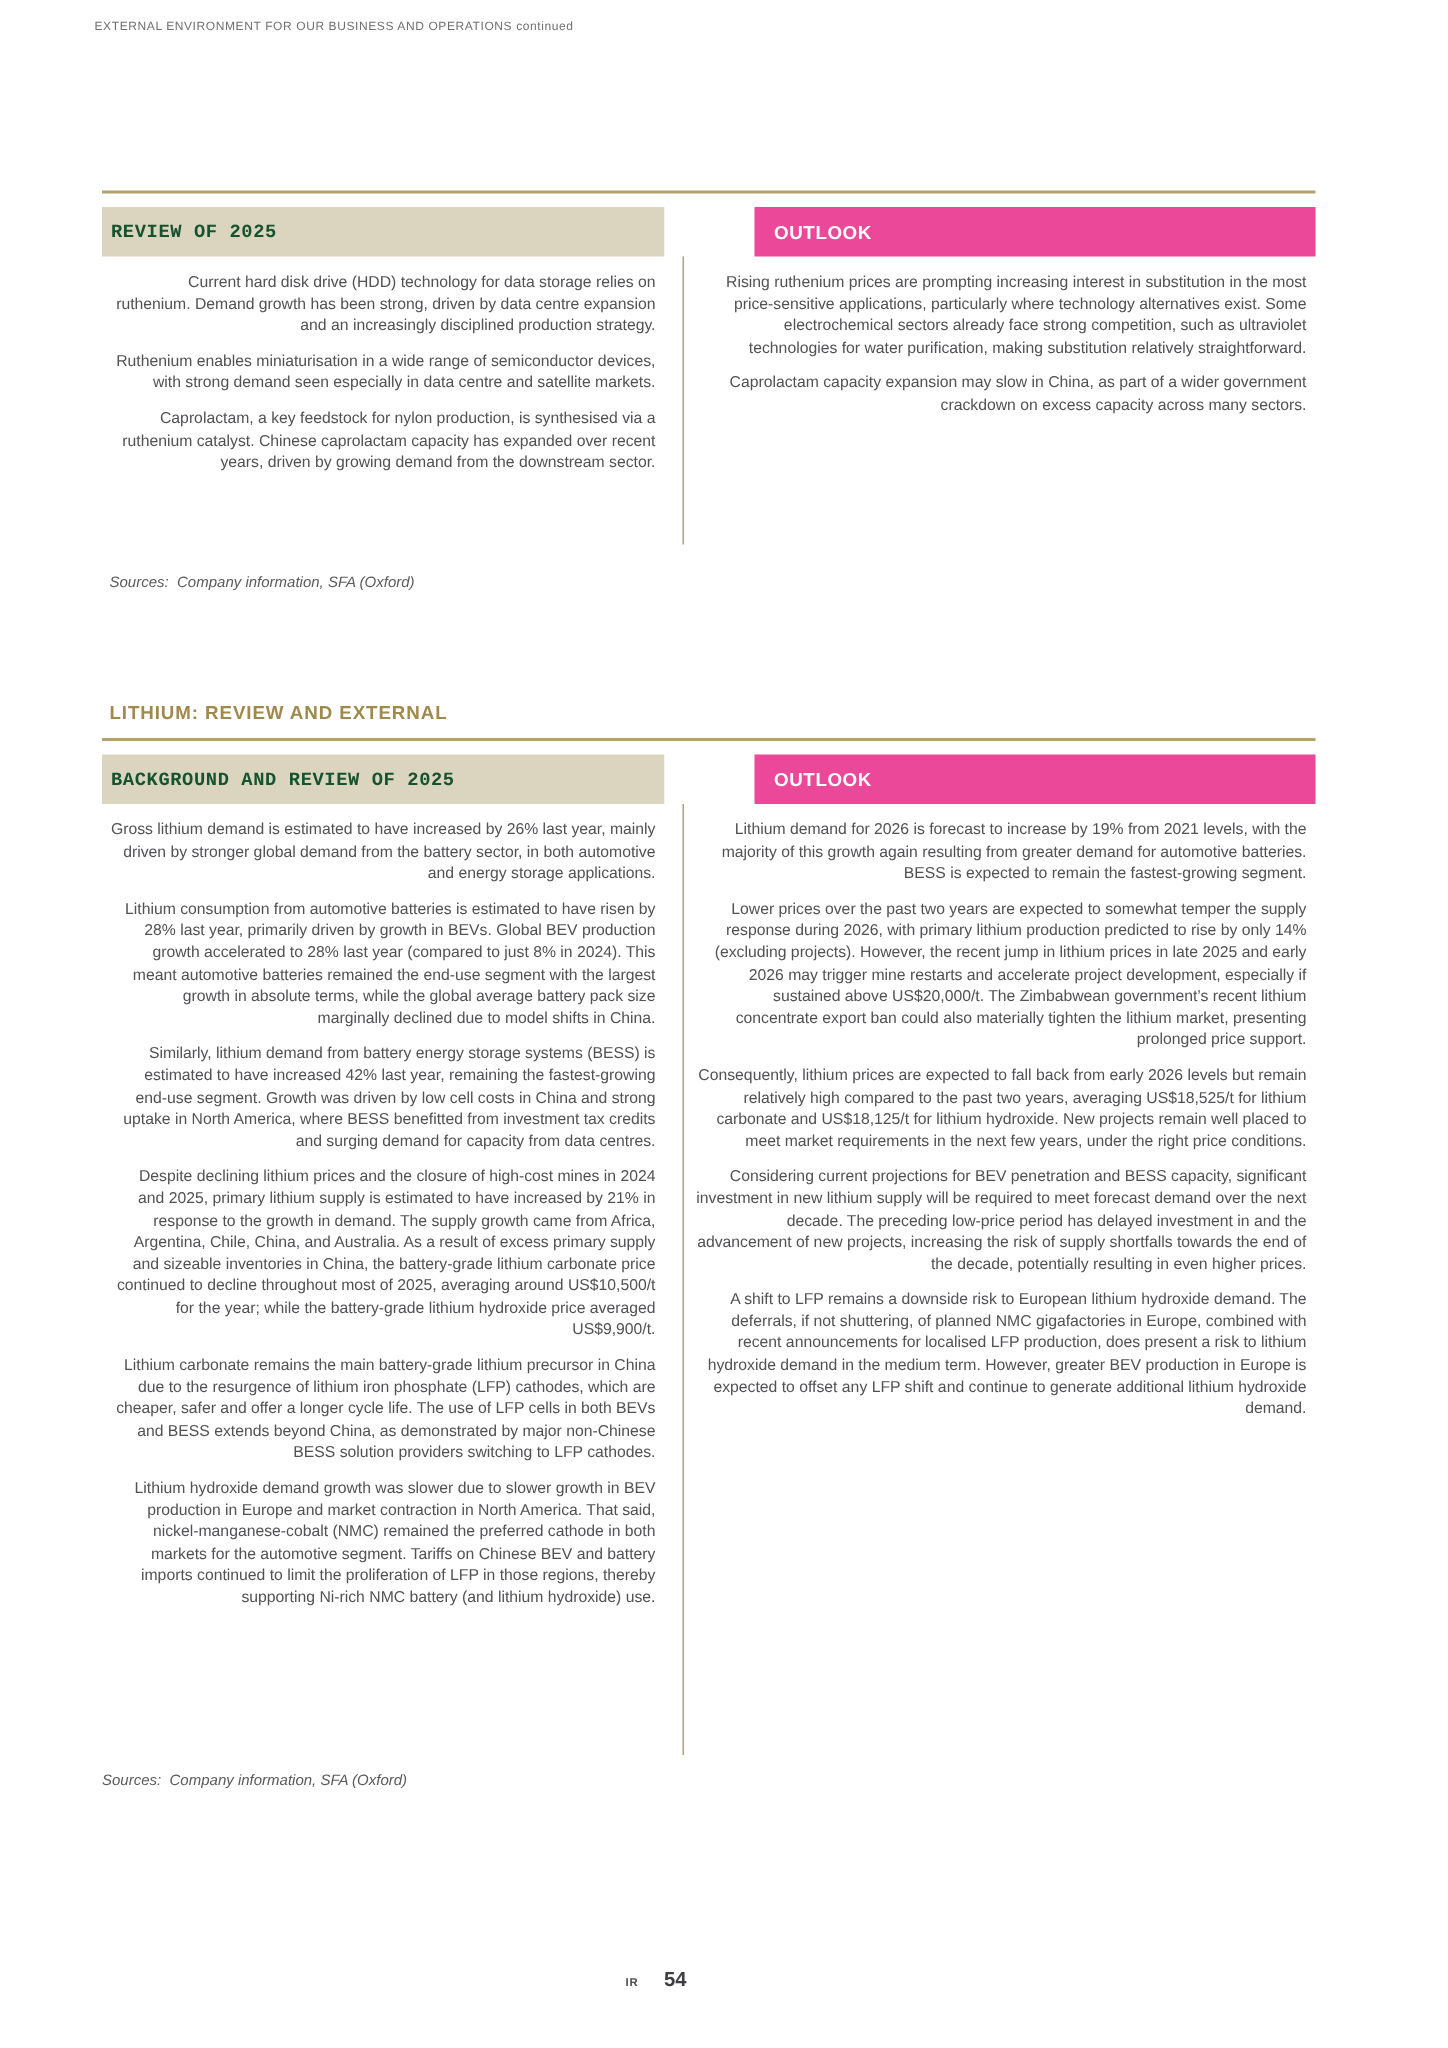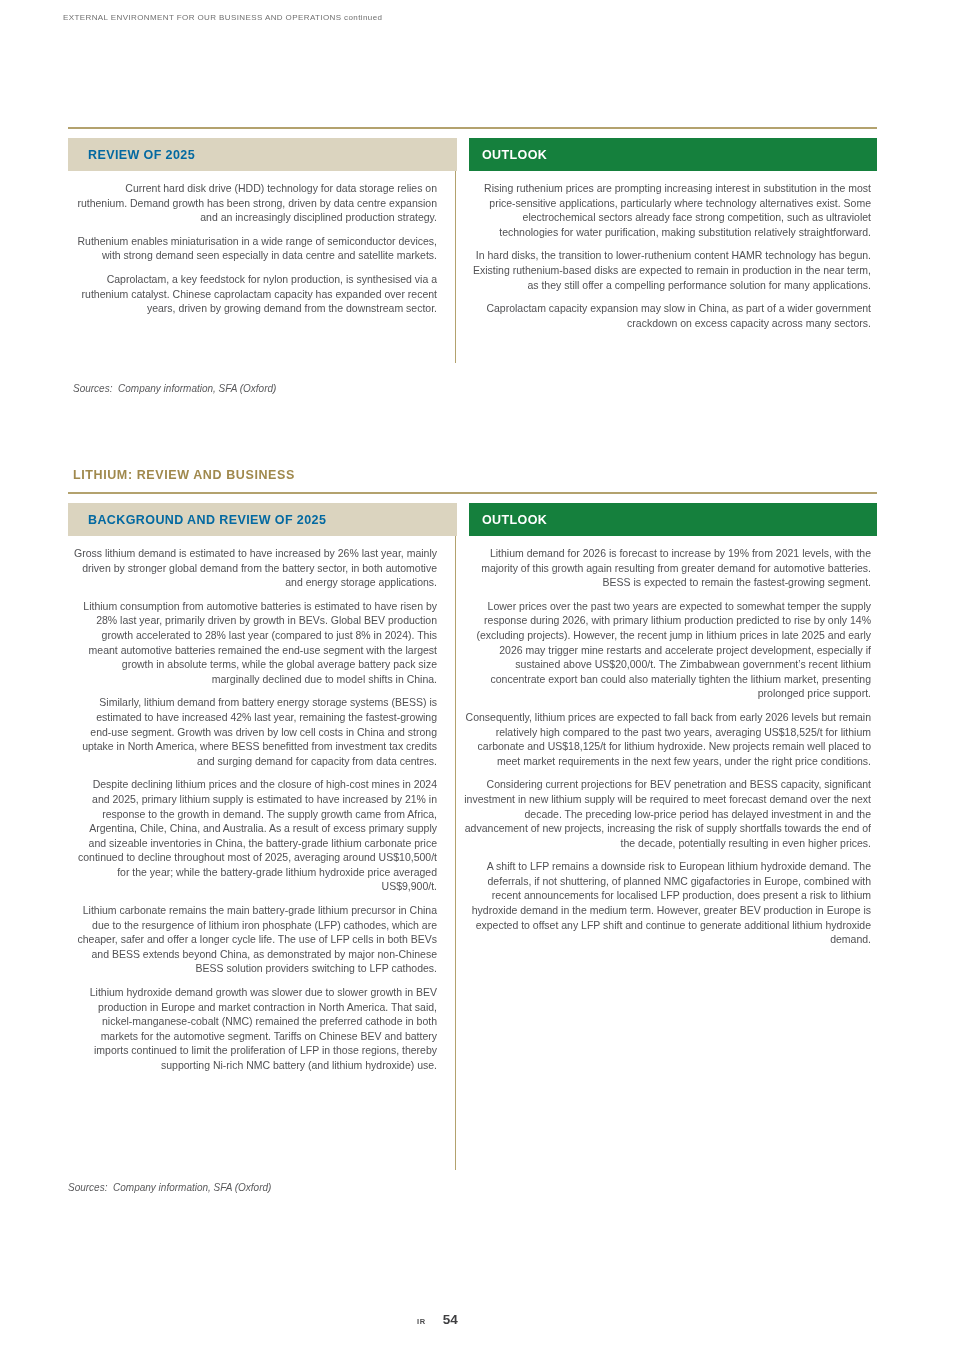--- a/index.html
+++ b/index.html
@@ -46,30 +46,32 @@
   }
   .hdr {
     display: flex;
     align-items: center;
     font-size: 12.5px;
     font-weight: bold;
     letter-spacing: 0.4px;
   }
   .hdr-left {
     width: 369px;
-    padding-left: 20px;
+    padding-left: 6px;
     background: #dbd4bf;
-    color: #0369a1;
+    color: #14532d;
+    font-family: Liberation Mono, monospace;
   }
   .hdr-gap { width: 12px; background: #ffffff; }
   .hdr-right {
     flex: 1;
     padding-left: 13px;
-    background: #15803d;
+    background: #ec4899;
     color: #ffffff;
+    margin-left: 48px;
   }
   .columns {
     display: flex;
     align-items: stretch;
   }
   .col {
     padding-top: 10px;
     font-size: 10.5px;
     line-height: 14.6px;
     color: #515154;
@@ -135,29 +137,28 @@
     </div>
     <div class="columns">
       <div class="col col-left">
         <p>Current hard disk drive (HDD) technology for data storage relies on ruthenium. Demand growth has been strong, driven by data centre expansion and an increasingly disciplined production strategy.</p>
         <p>Ruthenium enables miniaturisation in a wide range of semiconductor devices, with strong demand seen especially in data centre and satellite markets.</p>
         <p>Caprolactam, a key feedstock for nylon production, is synthesised via a ruthenium catalyst. Chinese caprolactam capacity has expanded over recent years, driven by growing demand from the downstream sector.</p>
       </div>
       <div class="col-gap"></div>
       <div class="col col-right">
         <p>Rising ruthenium prices are prompting increasing interest in substitution in the most price-sensitive applications, particularly where technology alternatives exist. Some electrochemical sectors already face strong competition, such as ultraviolet technologies for water purification, making substitution relatively straightforward.</p>
-        <p>In hard disks, the transition to lower-ruthenium content HAMR technology has begun. Existing ruthenium-based disks are expected to remain in production in the near term, as they still offer a compelling performance solution for many applications.</p>
         <p>Caprolactam capacity expansion may slow in China, as part of a wider government crackdown on excess capacity across many sectors.</p>
       </div>
     </div>
     <div class="sources">Sources:  Company information, SFA (Oxford)</div>
   </div>
 
   <div class="section section-lithium">
-    <div class="section-title">LITHIUM: REVIEW AND BUSINESS</div>
+    <div class="section-title">LITHIUM: REVIEW AND EXTERNAL</div>
     <div class="section-rule"></div>
     <div class="header-row">
       <div class="hdr hdr-left">BACKGROUND AND REVIEW OF 2025</div>
       <div class="hdr-gap"></div>
       <div class="hdr hdr-right">OUTLOOK</div>
     </div>
     <div class="columns">
       <div class="col col-left">
         <p>Gross lithium demand is estimated to have increased by 26% last year, mainly driven by stronger global demand from the battery sector, in both automotive and energy storage applications.</p>
         <p>Lithium consumption from automotive batteries is estimated to have risen by 28% last year, primarily driven by growth in BEVs. Global BEV production growth accelerated to 28% last year (compared to just 8% in 2024). This meant automotive batteries remained the end-use segment with the largest growth in absolute terms, while the global average battery pack size marginally declined due to model shifts in China.</p>

